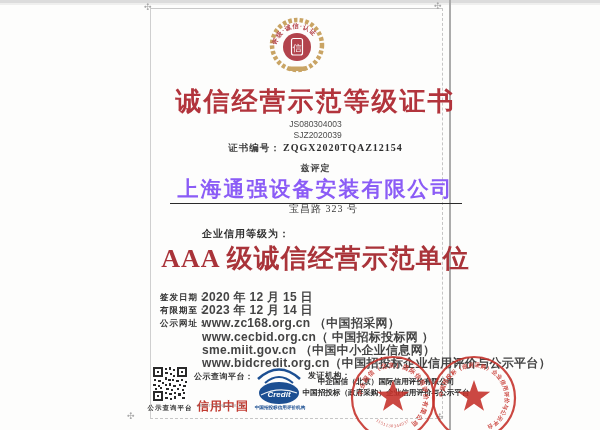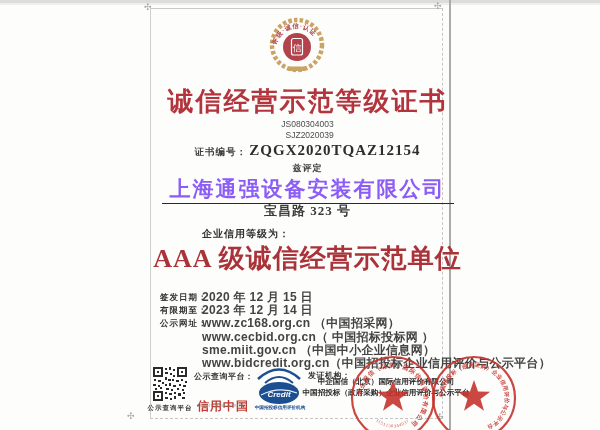--- a/index.html
+++ b/index.html
@@ -7,33 +7,33 @@
   .page{position:relative;width:600px;height:430px;background:#fdfdfc;overflow:hidden;}
   .scan-strip{position:absolute;left:0;top:0;width:600px;height:3px;background:#dcdcdc;}
   .scan-strip2{position:absolute;left:0;top:3px;width:600px;height:2px;background:#efefee;}
   .paper-edge{position:absolute;left:449px;top:0;width:2px;height:430px;background:#ababab;}
   .frame{position:absolute;left:150px;top:8px;width:291px;height:409px;
          border-top:1px solid #c9c9c9;border-left:1px solid #cfcfcf;
          border-right:1px dashed #c6c6c6;border-bottom:1px dashed #c6c6c6;}
   .corner{position:absolute;font-size:9px;color:#a9a9a9;line-height:9px;font-family:"DejaVu Sans",sans-serif;}
   .c-tl{left:144px;top:3px;} .c-tr{left:434px;top:2px;} .c-bl{left:127px;top:412px;} .c-br{left:436px;top:413px;}
 
-  .centered{position:absolute;left:136px;width:343px;text-align:center;}
+  .centered{position:absolute;left:144px;width:343px;text-align:center;}
   .emblem{position:absolute;left:265px;top:13px;}
   .title{top:84px;font-size:26px;font-weight:bold;color:#b2343c;letter-spacing:2px;white-space:nowrap;}
   .filing{top:119px;display:flex;justify-content:center;align-items:center;gap:7px;font-size:9px;color:#555;}
   .filing .lab{font-weight:bold;letter-spacing:0.5px;}
   .filing .codes{text-align:right;line-height:10.5px;font-family:"Liberation Sans","DejaVu Sans",sans-serif;font-size:8.5px;color:#4c4c4c;}
   .certno{top:142px;font-size:9.5px;color:#3d3d3d;}
   .certno .lab{font-weight:bold;letter-spacing:1px;}
-  .certno .val{font-weight:bold;font-size:15px;color:#2e2e2e;letter-spacing:1px;}
+  .certno .val{font-weight:bold;font-size:10px;color:#2e2e2e;letter-spacing:1px;}
   .hereby{top:162px;font-size:9px;font-weight:bold;color:#3d3d3d;letter-spacing:1px;}
   .company{top:175px;font-size:21px;font-weight:bold;color:#8b5cf6;letter-spacing:2px;white-space:nowrap;}
   .company span{border-bottom:1.5px solid #2a2a2a;padding:0 8px 2px 8px;}
-  .address{top:202px;font-size:13px;font-weight:bold;color:#3a3a3a;letter-spacing:1px;}
+  .address{top:202px;font-size:10px;font-weight:normal;color:#3a3a3a;letter-spacing:1px;margin-left:8px;}
   .gradelab{position:absolute;left:202px;top:227px;font-size:10px;font-weight:bold;color:#2f2f2f;letter-spacing:1px;}
   .grade{top:241px;font-size:26px;font-weight:bold;color:#a93339;letter-spacing:1px;white-space:nowrap;}
 
   .rows{position:absolute;left:160px;top:291px;font-size:8.5px;color:#3c3c3c;}
   .row{display:flex;line-height:13.2px;white-space:nowrap;}
   .row .lab{font-weight:bold;width:42px;letter-spacing:1px;color:#333;}
   .row .val{font-family:"Liberation Sans","DejaVu Sans",sans-serif;font-size:12px;color:#444;font-weight:bold;letter-spacing:0.3px;}
   .row.indent{margin-left:42px;align-items:center;}
 
   .qr{position:absolute;left:152px;top:366px;}

